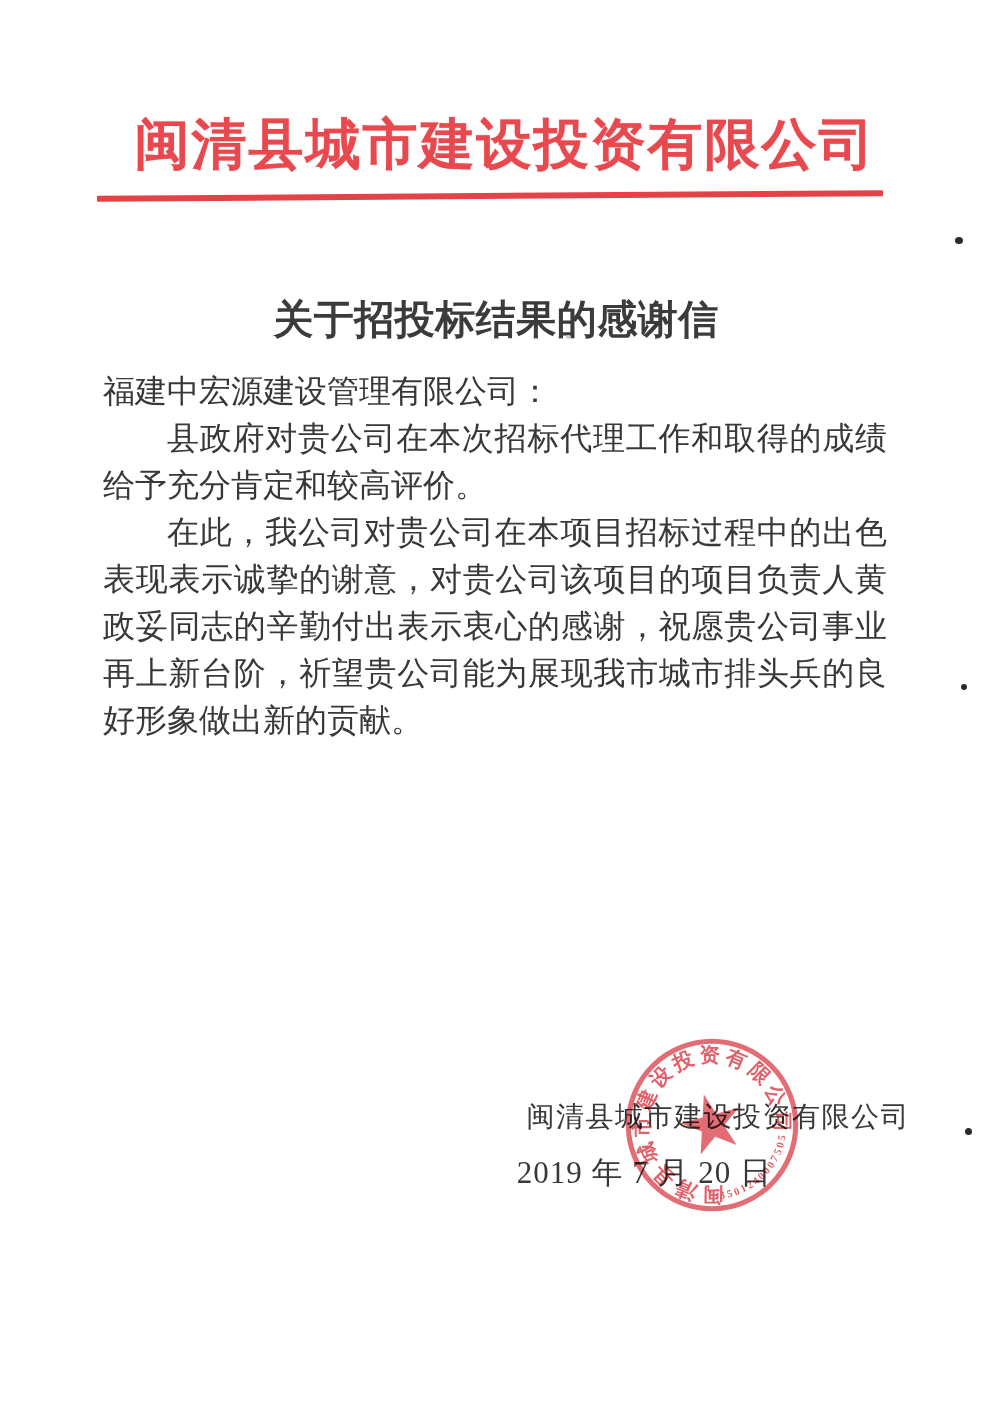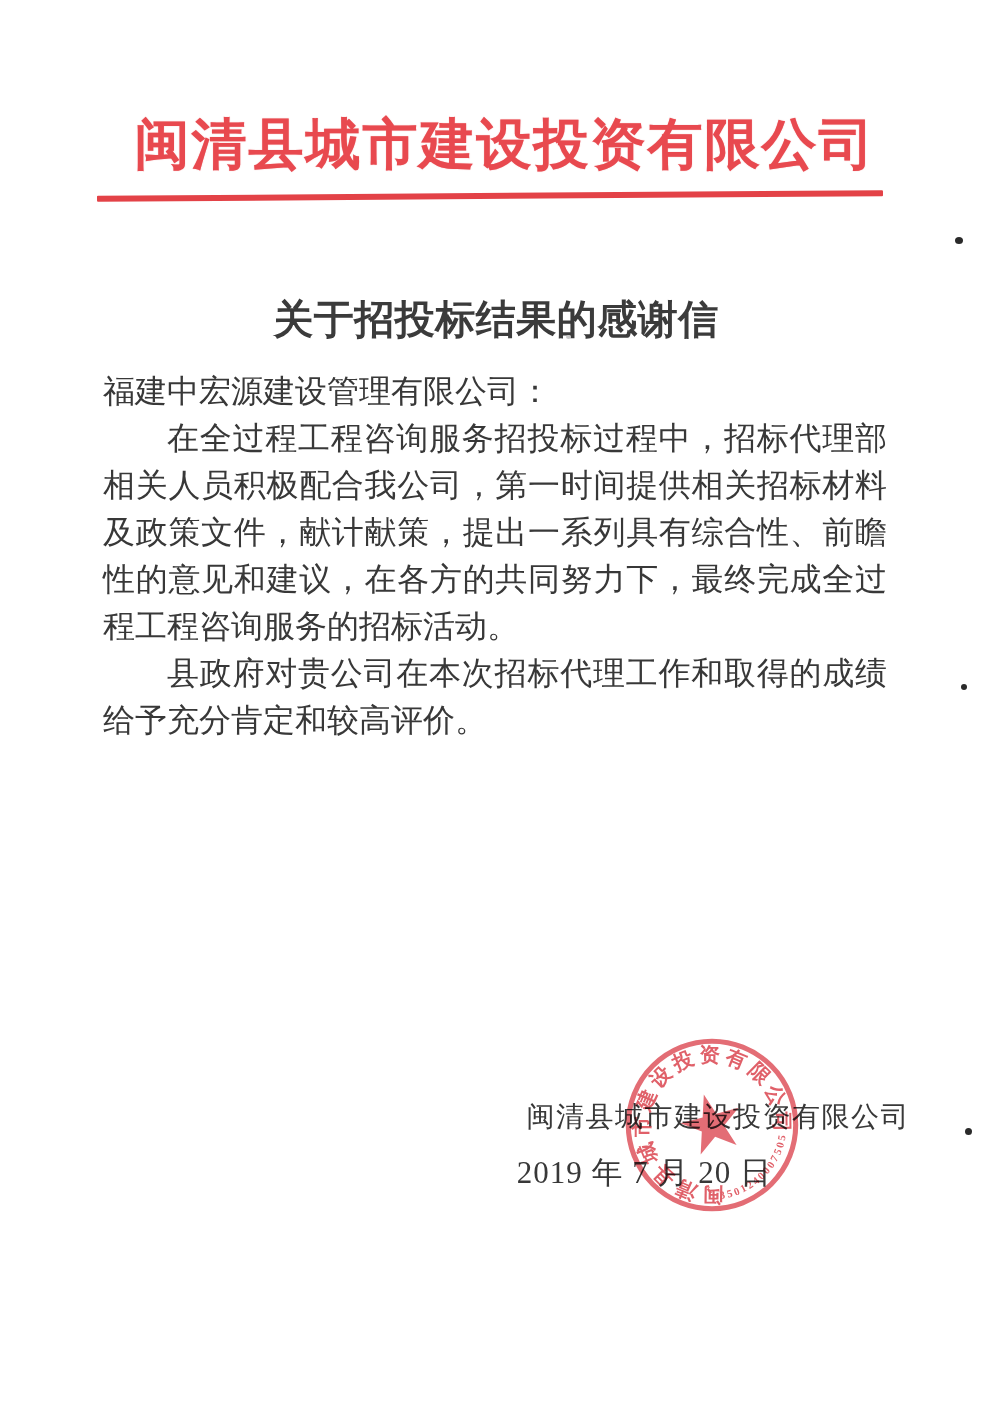--- a/index.html
+++ b/index.html
@@ -125,22 +125,22 @@
 <div class="page">
 
   <div class="letterhead">闽清县城市建设投资有限公司</div>
 
   <div class="red-rule"></div>
 
   <div class="doc-title">关于招投标结果的感谢信</div>
 
   <div class="body-text">
     <p class="salutation">福建中宏源建设管理有限公司：</p>
-    <p>在全过程工程咨询服务招投标过程中，招标代理部相关人员积极配合我公司，第一时间提供相关招标材料及政策文件，献计献策，提出一系列具有综合性、前瞻性的意见和建议，在各方的共同努力下，最终完成全过程工程咨询服务的招标活动。</p>
     <p>县政府对贵公司在本次招标代理工作和取得的成绩给予充分肯定和较高评价。</p>
+    <p>在此，我公司对贵公司在本项目招标过程中的出色表现表示诚挚的谢意，对贵公司该项目的项目负责人黄政妥同志的辛勤付出表示衷心的感谢，祝愿贵公司事业再上新台阶，祈望贵公司能为展现我市城市排头兵的良好形象做出新的贡献。</p>
   </div>
 
   <div class="sign-company">闽清县城市建设投资有限公司</div>
 
   <div class="sign-date">2019 年 7 月 20 日</div>
 
   <div class="seal">
     <svg viewBox="0 0 200 200">
       <defs>
         <path id="ringPath" d="M 58.6 153.9 A 68 68 0 1 1 141.4 153.9" fill="none"></path>

